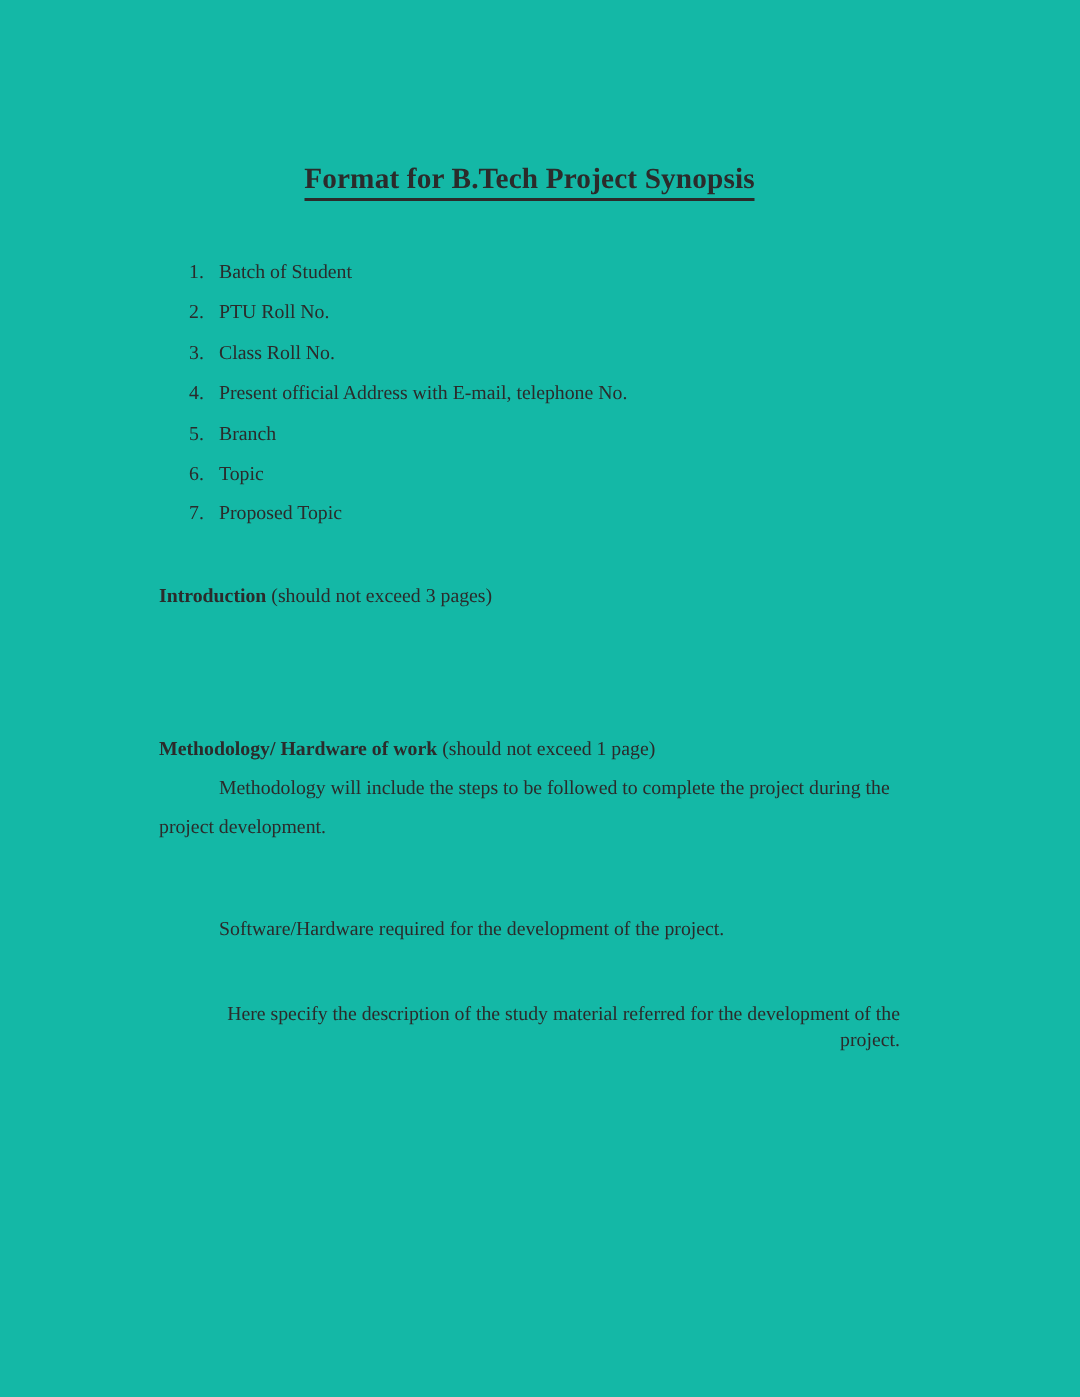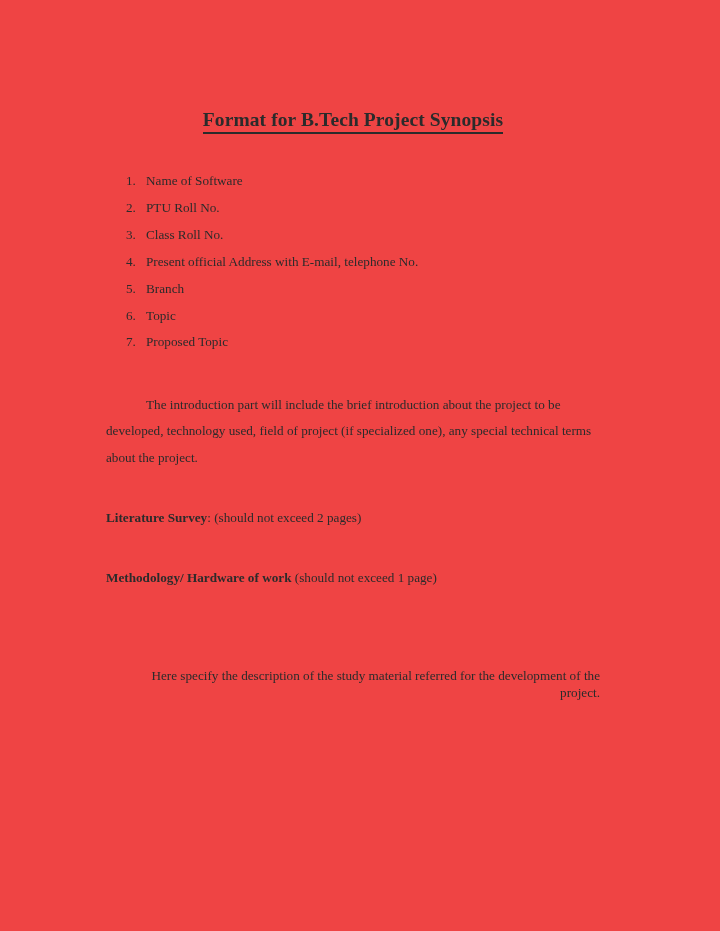--- a/index.html
+++ b/index.html
@@ -13,21 +13,21 @@
     height: 931px;
     font-family: "Liberation Serif", "DejaVu Serif", serif;
     color: #2b2b2b;
     overflow: hidden;
   }
 
   .page {
     position: relative;
     width: 720px;
     height: 931px;
-    background: #ef4444;
+    background: #14b8a6;
     box-sizing: border-box;
   }
 
   .content {
     position: absolute;
     left: 106px;
     top: 0;
     width: 494px;
   }
 
@@ -106,46 +106,47 @@
 
 <div class="page">
   <div class="content">
 
     <h1 class="doc-title"><span class="title-text">Format for B.Tech Project Synopsis</span></h1>
 
     <div class="gap-title-page"></div>
 
 
     <ol class="title-list">
-      <li>Name of Software</li>
+      <li>Batch of Student</li>
       <li> PTU Roll No.</li>
       <li> Class Roll No.</li>
       <li>Present official Address with E-mail, telephone No.</li>
       <li>Branch</li>
       <li>Topic</li>
       <li>Proposed Topic</li>
     </ol>
 
     <div class="gap-list-intro"></div>
 
+    <h2 class="section-heading"><span>Introduction</span><span class="note"> (should not exceed 3 pages)</span></h2>
     <div class="gap-heading-body"></div>
-    <p class="body-para">The introduction part will include the brief introduction about the project to be developed, technology used, field of project (if specialized one), any special technical terms about the project.</p>
 
     <div class="gap-section"></div>
 
-    <h2 class="section-heading"><span>Literature Survey</span><span class="note">: (should not exceed 2 pages)</span></h2>
     <div class="gap-heading-body"></div>
 
     <div class="gap-section"></div>
 
     <h2 class="section-heading"><span>Methodology/ Hardware of work</span><span class="note"> (should not exceed 1 page)</span></h2>
     <div class="gap-heading-body"></div>
+    <p class="body-para">Methodology will include the steps to be followed to complete the project during the project development.</p>
 
     <div class="gap-section"></div>
 
     <div class="gap-heading-body"></div>
+    <p class="body-para">Software/Hardware required for the development of the project.</p>
 
     <div class="gap-section-sm"></div>
 
     <p class="body-para tight">Here specify the description of the study material referred for the development of the project.</p>
 
   </div>
 </div>
 
 </body></html>

